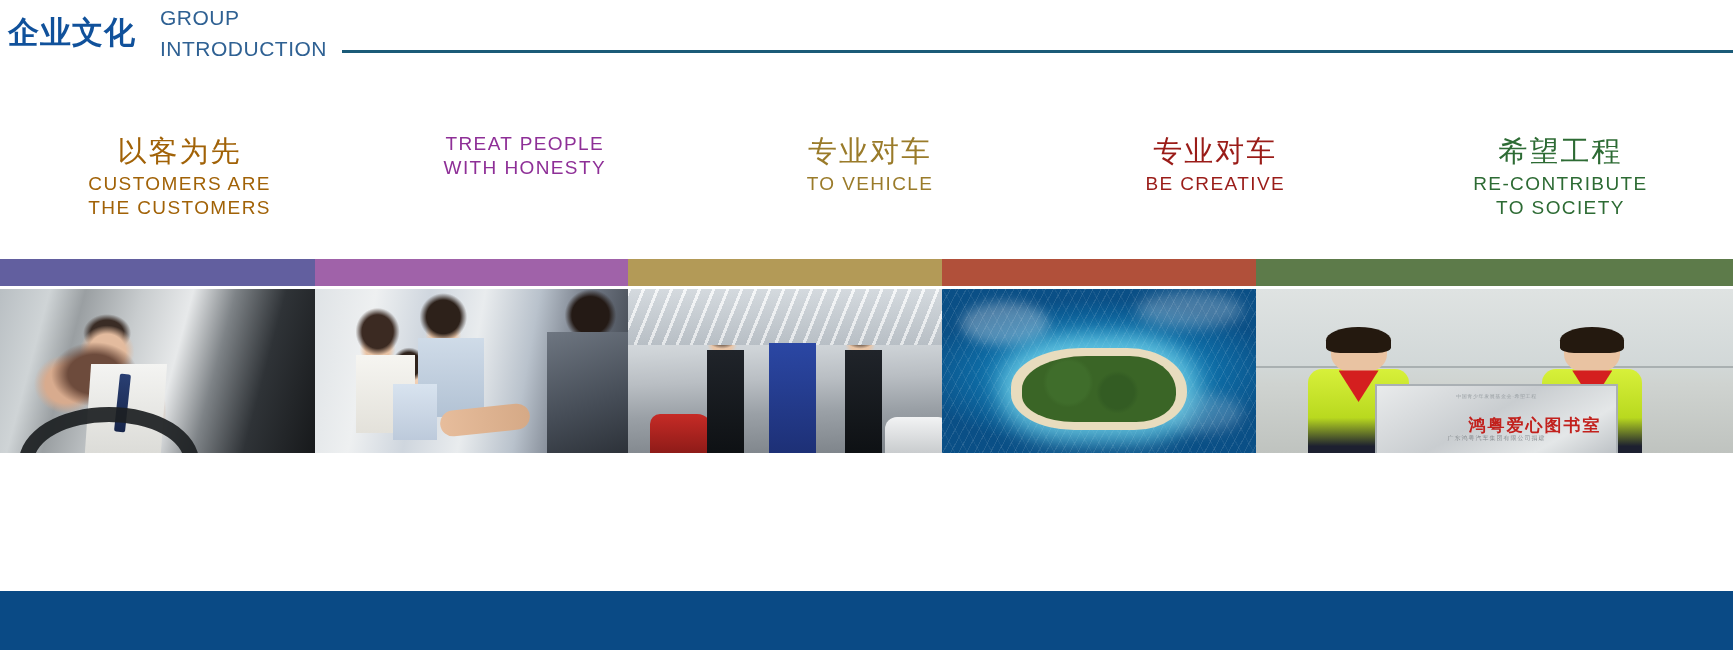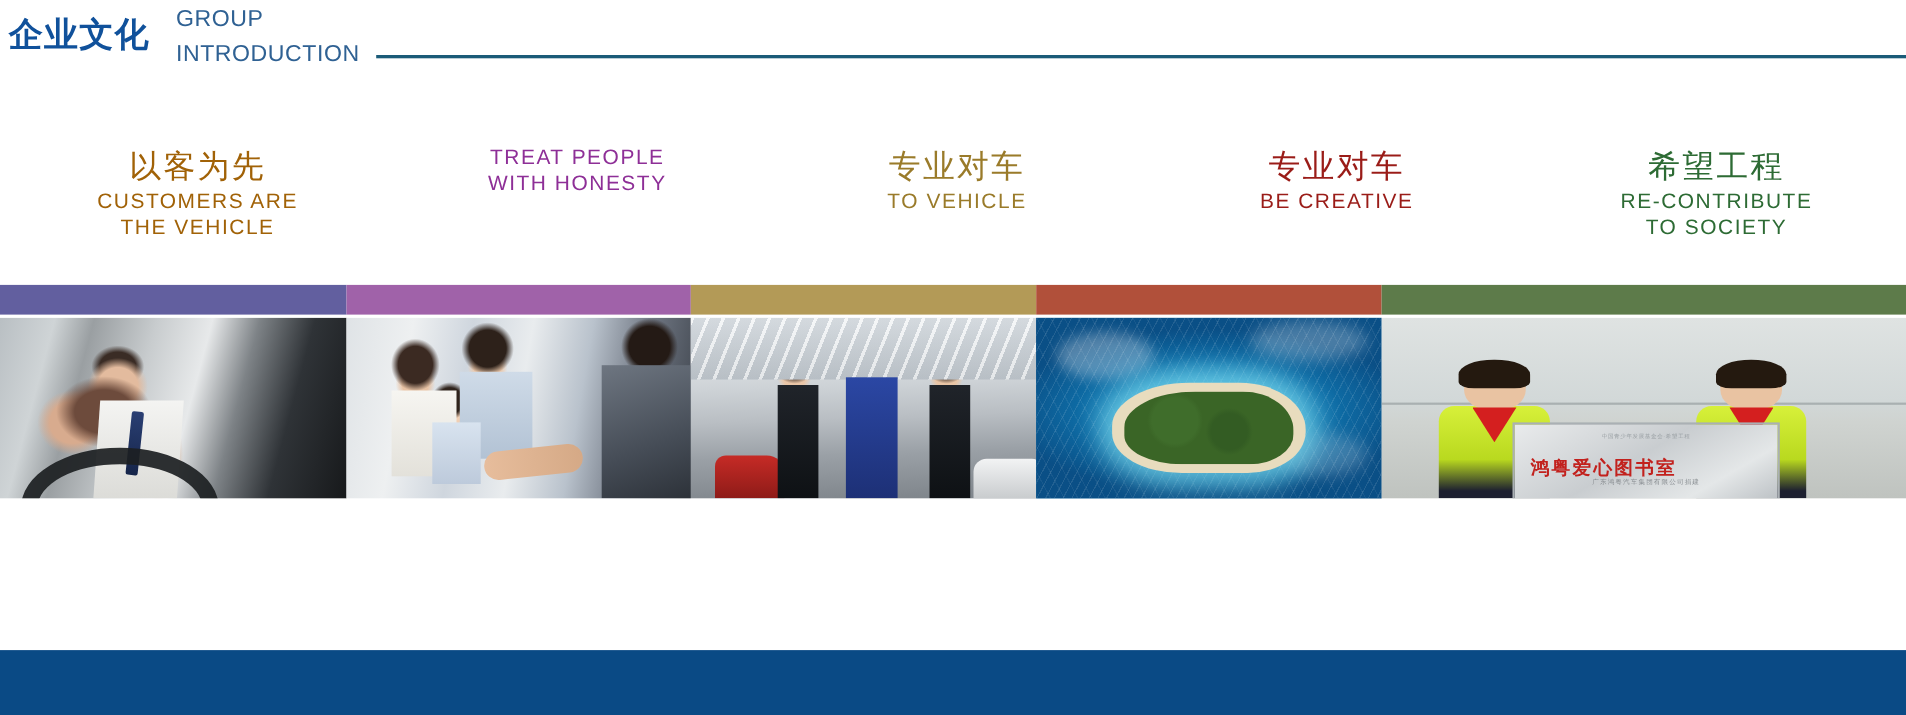--- a/index.html
+++ b/index.html
@@ -216,21 +216,21 @@
   .p5 .body { position:absolute; left:0; top:31%; width:100%; height:69%; background:linear-gradient(180deg,#d7f03a,#b9d91f 58%,#1d2030 92%); border-radius:14px 14px 0 0; }
   .p5 .scarf { position:absolute; left:30%; top:32%; width:40%; height:26%; background:#d41f1f; clip-path: polygon(0 0, 100% 0, 50% 100%); }
   .p5 .plaque {
     position:absolute; left:25%; top:58%; width:50%; height:44%;
     background: linear-gradient(150deg,#e9ebec,#c9cdd0 45%,#e4e7e8 75%,#b9bec2);
     border: 2px solid #aab0b4;
   }
   .p5 .plaque-title {
     position:absolute; left:6%; top:38%; width:88%;
     color:#c2211d; font-family:"DejaVu Sans", sans-serif; font-weight:700;
-    font-size:17px; letter-spacing:2px; text-align:left; white-space:nowrap;
+    font-size:17px; letter-spacing:2px; text-align:right; white-space:nowrap;
   }
   .p5 .plaque-sub {
     position:absolute; left:6%; top:66%; width:88%;
     color:#8a8f93; font-size:6px; letter-spacing:1px; text-align:center; white-space:nowrap;
   }
   .p5 .plaque-top {
     position:absolute; left:4%; top:10%; width:92%;
     color:#9aa0a4; font-size:5px; letter-spacing:.6px; text-align:center; white-space:nowrap;
   }
 
@@ -253,21 +253,21 @@
     <span class="header-en-line2">INTRODUCTION</span>
   </div>
   <div class="header-rule" style="background: rgb(27, 91, 120);"></div>
 </div>
 
 <div class="cols">
 
   <div class="col-text" style="color: #a16207; padding-left: 13px;">
     <div class="col-cn">以客为先</div>
     <div class="col-en">CUSTOMERS ARE</div>
-    <div class="col-en">THE VEHICLE</div>
+    <div class="col-en">THE CUSTOMERS</div>
   </div>
 
   <div class="col-text" style="color: rgb(142, 47, 151);">
     <div class="col-en">TREAT PEOPLE</div>
     <div class="col-en">WITH HONESTY</div>
   </div>
 
   <div class="col-text" style="color: rgb(154, 123, 42);">
     <div class="col-cn">专业对车</div>
     <div class="col-en">TO VEHICLE</div>

